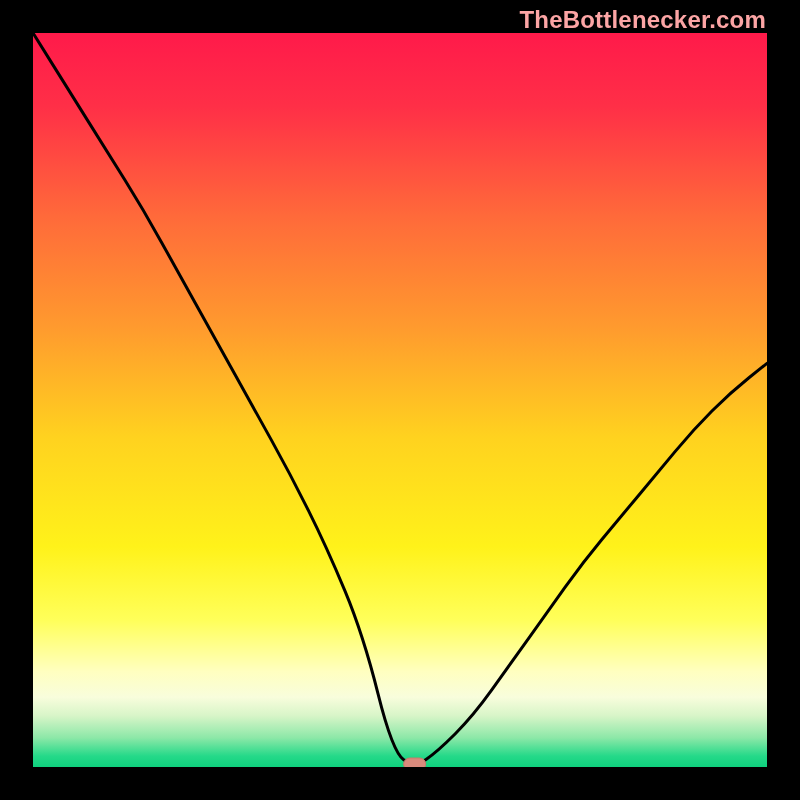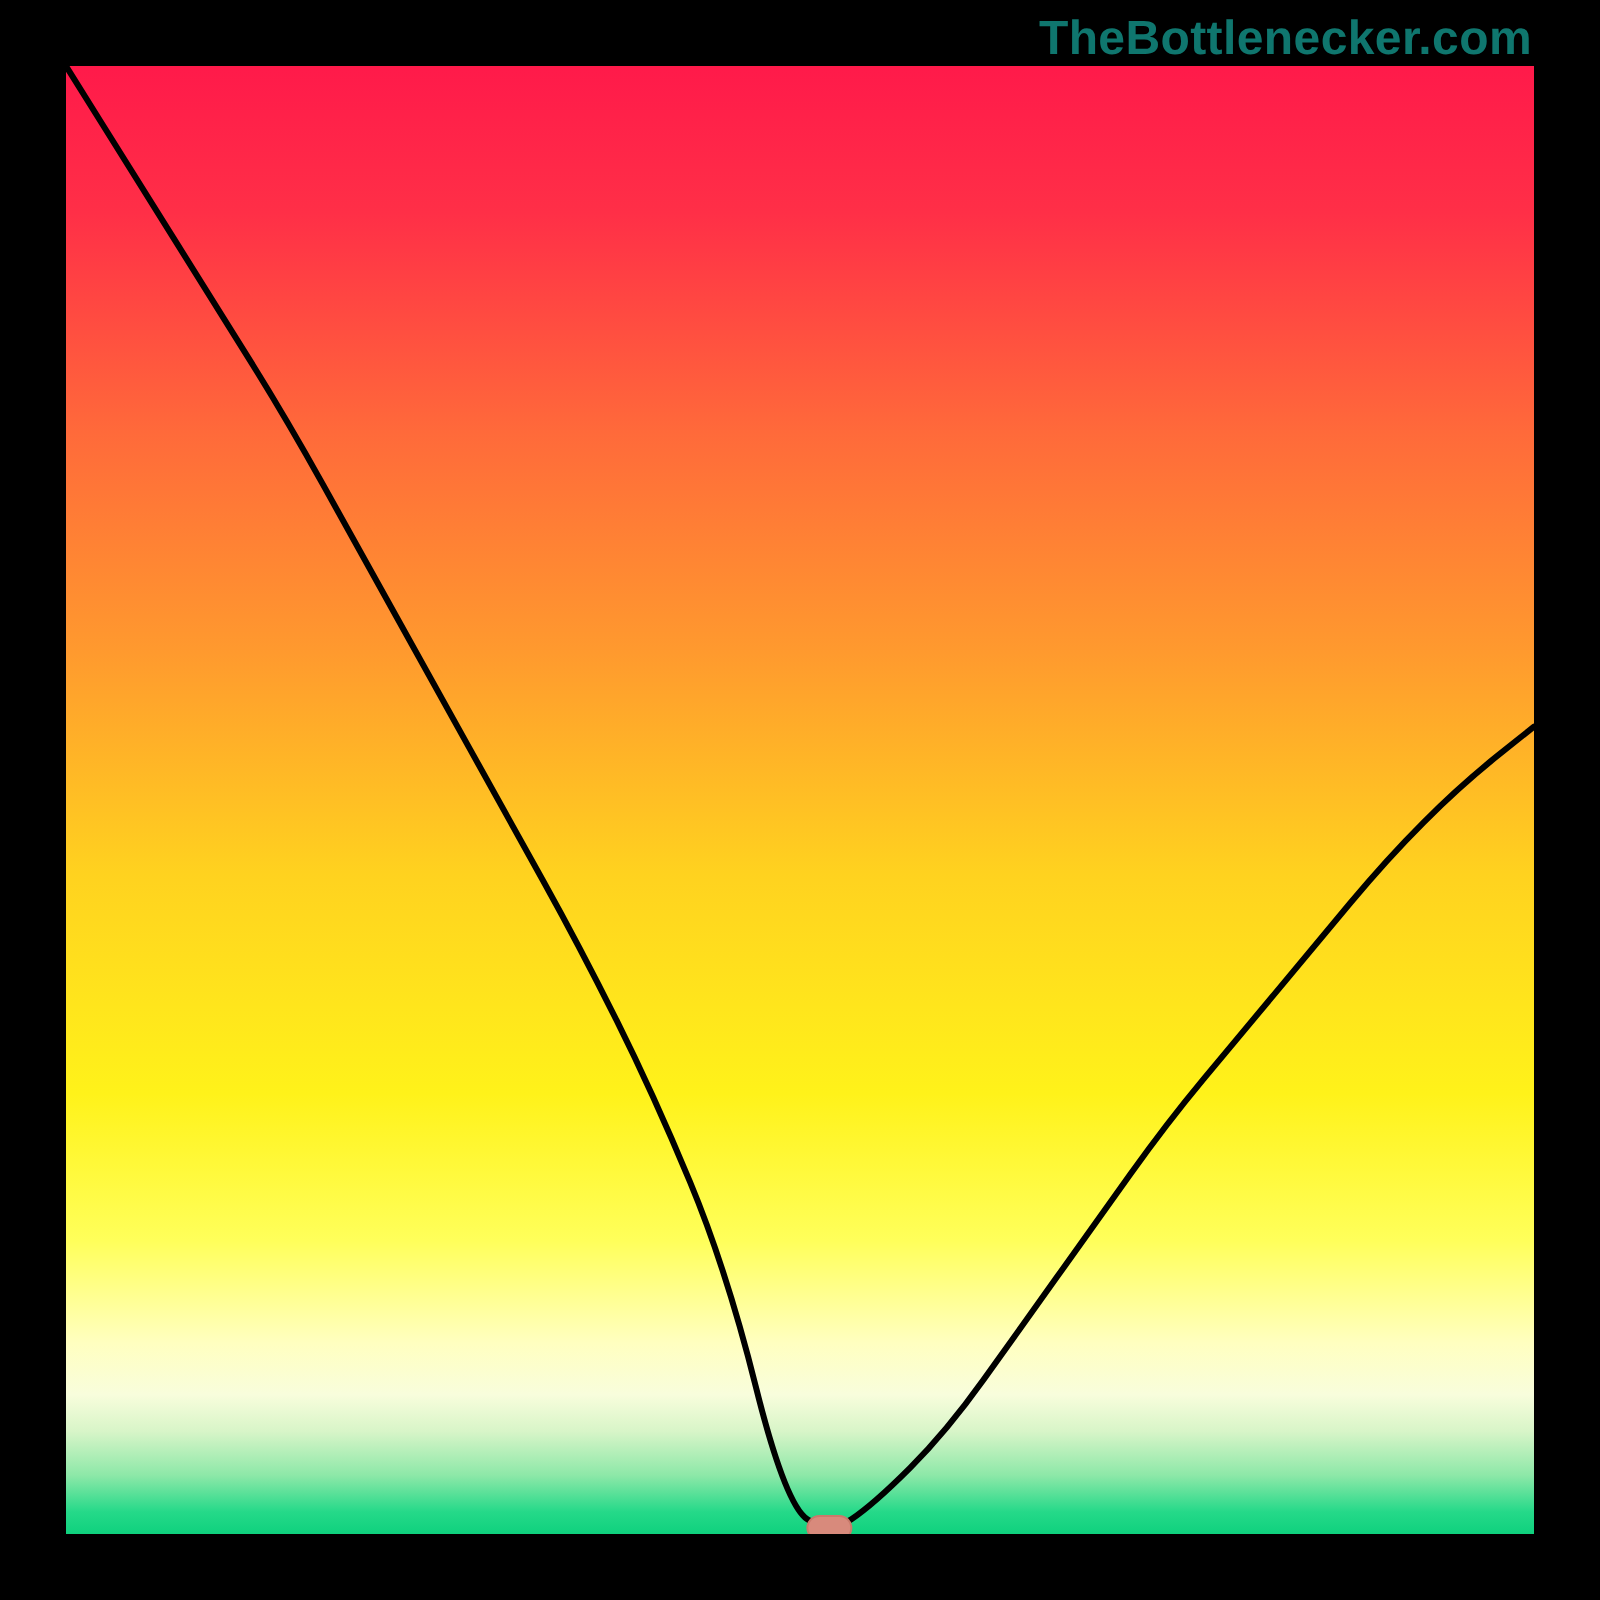--- a/index.html
+++ b/index.html
@@ -26,21 +26,21 @@
     height: 734px;
     overflow: hidden;
   }
   .watermark {
     position: absolute;
     top: 6px;
     right: 34px;
     font-family: Arial, Helvetica, sans-serif;
     font-size: 24px;
     font-weight: 600;
-    color: #0f766e;
+    color: #fca5a5;
     letter-spacing: 0.2px;
   }
   svg { display: block; }
 </style>
 </head>
 <body>
 
 <div class="frame">
 
   <div class="watermark">TheBottlenecker.com</div>

